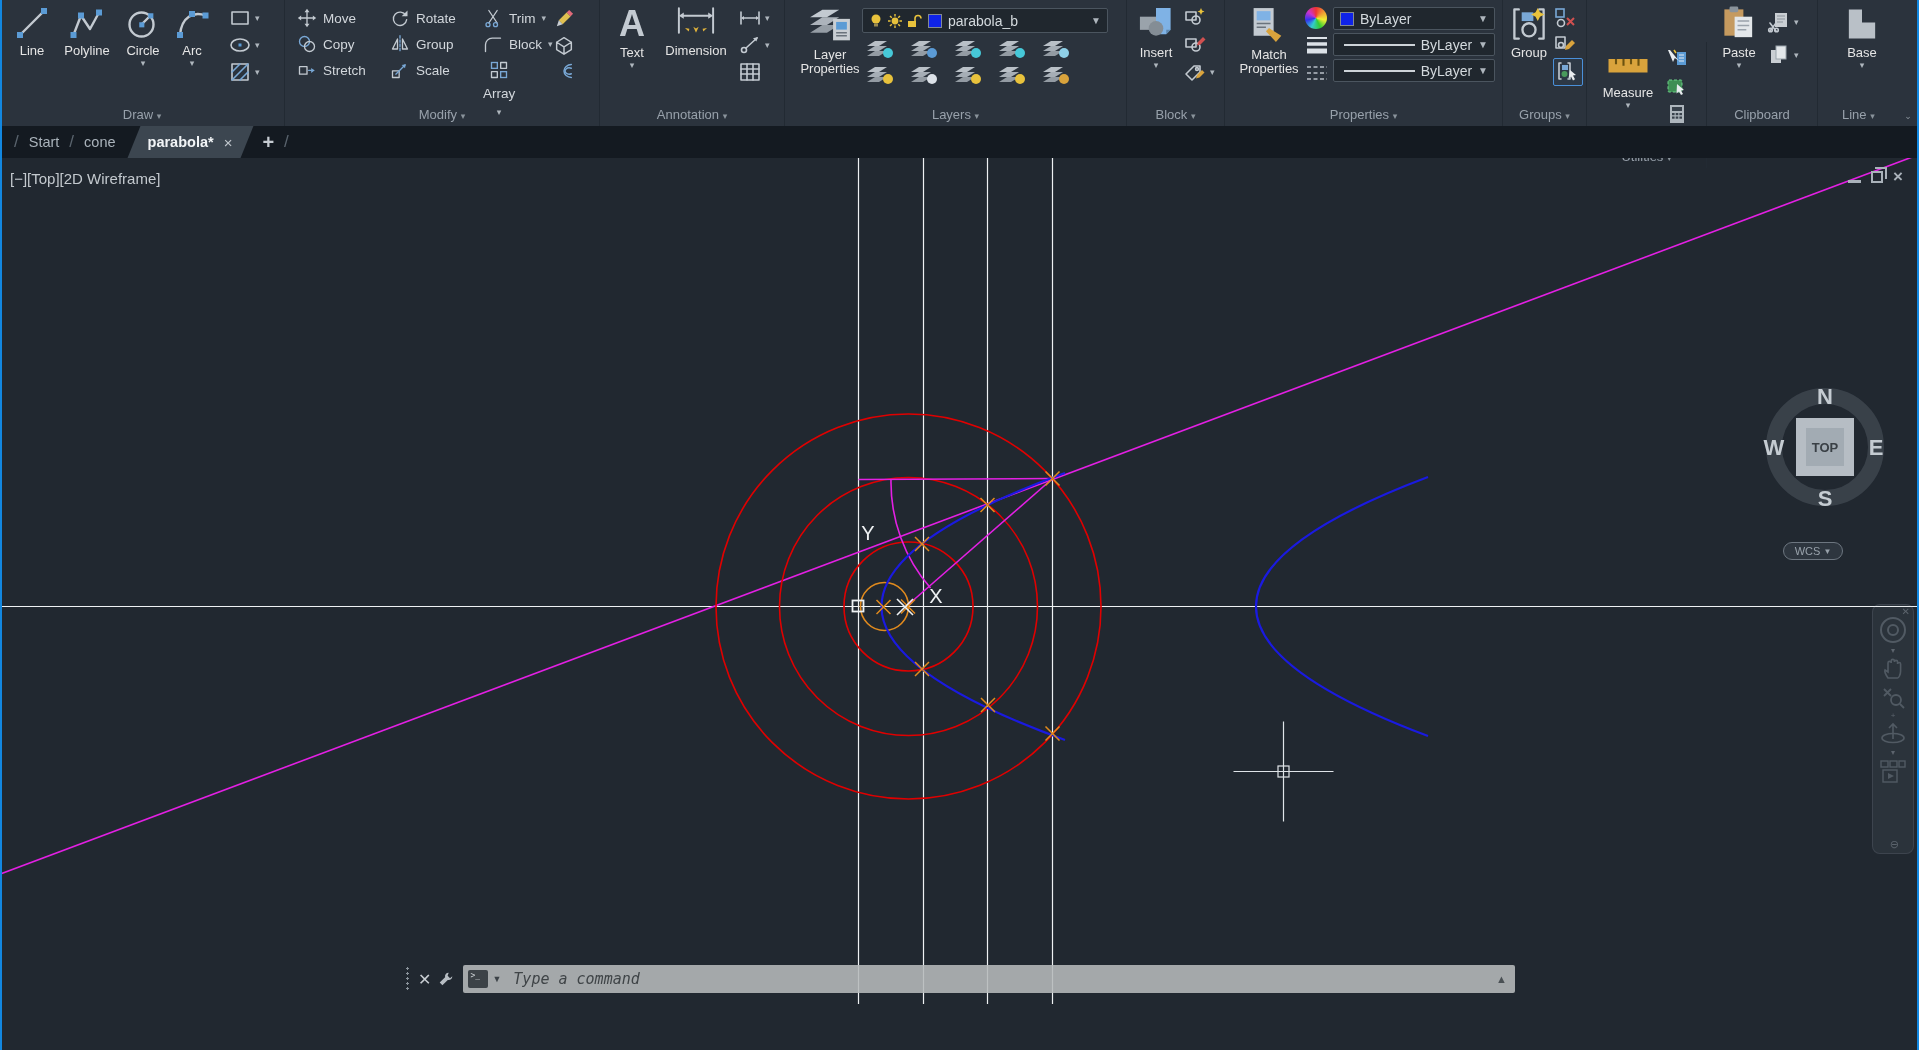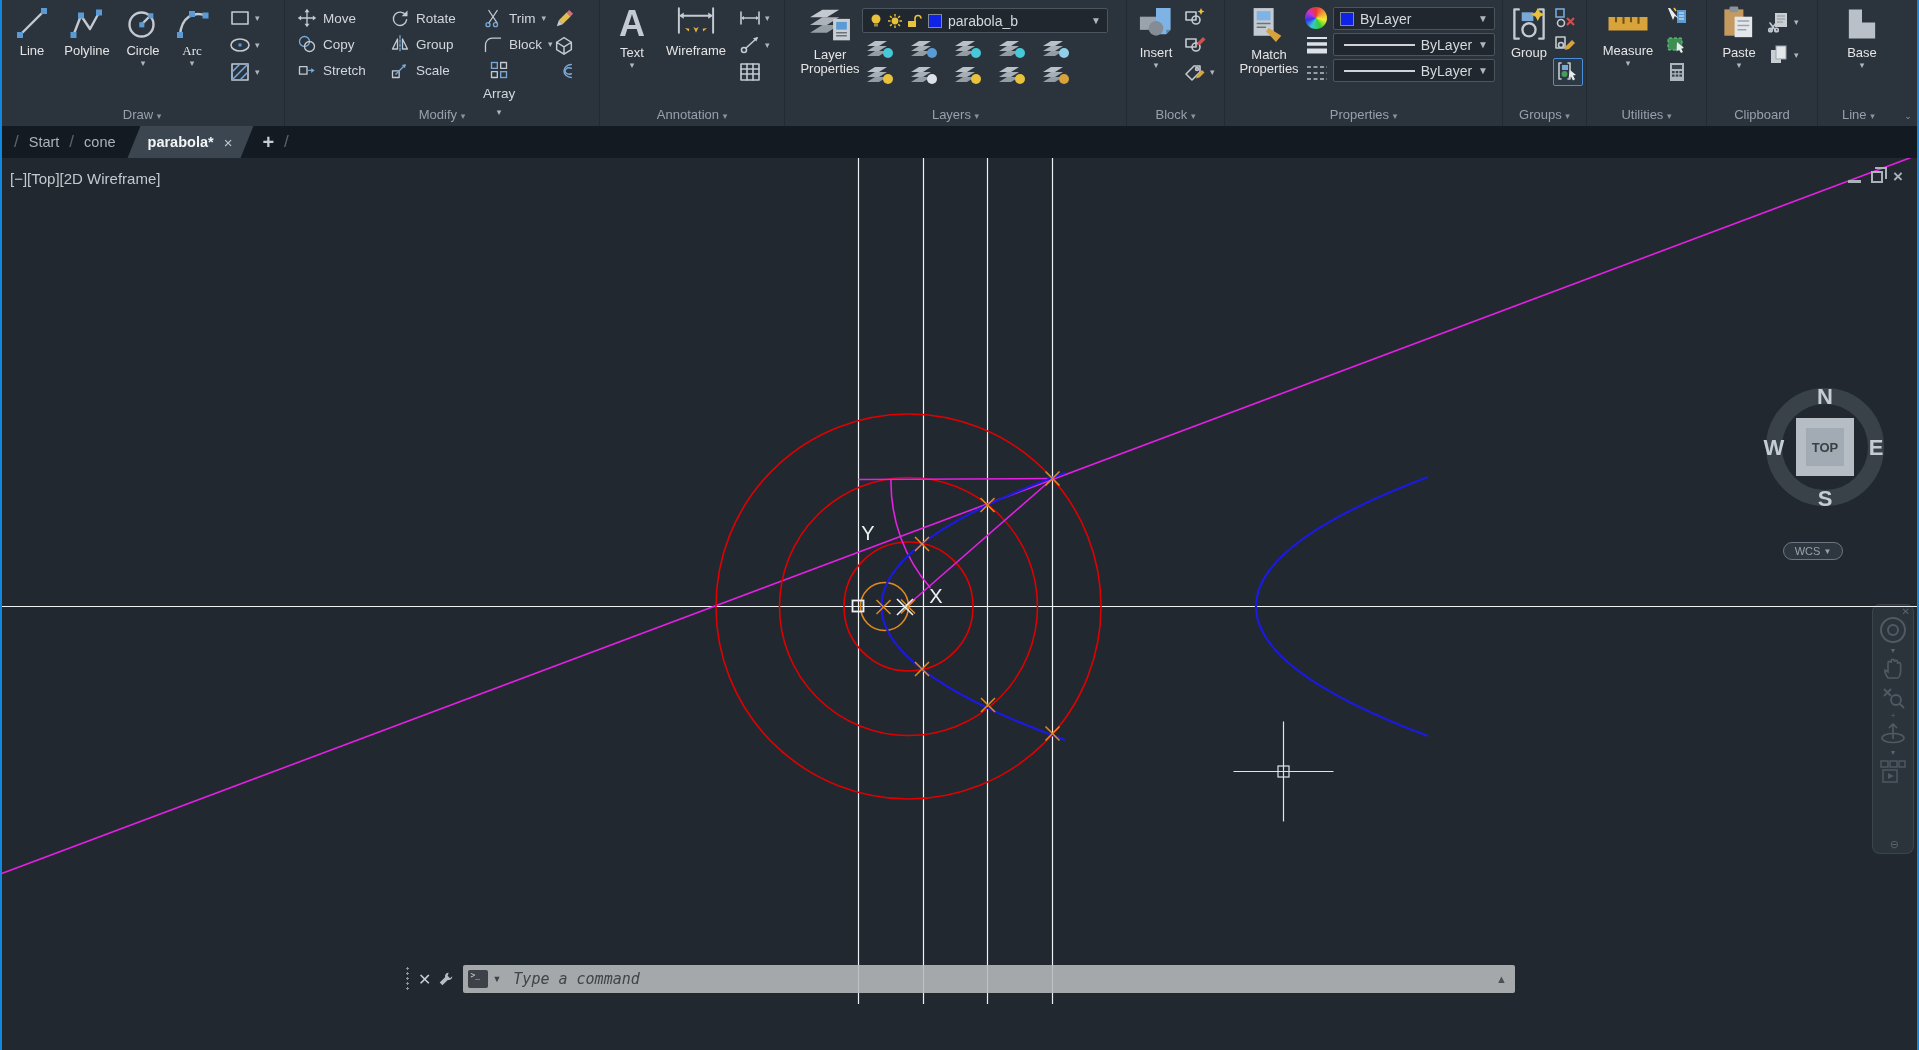--- a/index.html
+++ b/index.html
@@ -119,21 +119,21 @@
       <div class="bigbtn" style="left:120px;top:5px;width:46px;">
         <svg class="ic" width="36" height="36" viewBox="0 0 24 24">
             <circle class="s" cx="11" cy="13" r="8"></circle>
             <path class="s" d="M11 13l6-6"></path>
             <rect class="n" x="9.5" y="11.5" width="3.4" height="3.4"></rect>
             <rect class="n" x="15.5" y="5.5" width="3.4" height="3.4"></rect>
           </svg>
         <span class="lbl">Circle</span>
         <span class="car">▾</span>
       </div>
-      <div class="bigbtn" style="left:170px;top:5px;width:44px;font-family:Liberation Serif, serif;">
+      <div class="bigbtn" style="left:170px;top:5px;width:44px;">
         <svg class="ic" width="36" height="36" viewBox="0 0 24 24">
             <path class="s" d="M4 20C5 8 13 4 21 7"></path>
             <rect class="n" x="2" y="18" width="4" height="4"></rect>
             <rect class="n" x="19" y="5" width="4" height="4"></rect>
             <rect class="n" x="10" y="4" width="4" height="4"></rect>
           </svg>
         <span class="lbl">Arc</span>
         <span class="car">▾</span>
       </div>
       <div class="minicol" style="left:228px;top:4px;">
@@ -262,21 +262,21 @@
         <span class="bigA">A</span>
         <span class="lbl">Text</span>
         <span class="car">▾</span>
       </div>
       <div class="bigbtn" style="left:58px;top:5px;width:76px;">
         <svg class="ic" width="44" height="36" viewBox="0 0 36 28">
             <path class="s" d="M4 2v20M32 2v20M7 8h22"></path>
             <path class="gf" d="M4 8l4-2.5v5zM32 8l-4-2.5v5z"></path>
             <path d="M18 22l-2.2-5 2.2 1.6L20.2 17zM12 21l-3-3 3.6.8zM24 21l3-3-3.6.8z" fill="#e0b33c"></path>
           </svg>
-        <span class="lbl">Wireframe</span>
+        <span class="lbl">Dimension</span>
       </div>
       <div class="minicol" style="left:138px;top:4px;">
         <div class="minibtn">
           <svg class="ic" width="24" height="24" viewBox="0 0 24 24">
               <path class="s" d="M3 6v12M21 6v12M5 12h14"></path>
               <path class="gf" d="M3 12l3-2v4zM21 12l-3-2v4z"></path>
             </svg>
           <span class="car">▾</span>
           </div>
         <div class="minibtn">
@@ -508,21 +508,21 @@
               <path class="s" d="M5 3H3v16h2M12 3h2v16h-2"></path>
               <rect class="bf" x="6" y="5" width="6" height="5"></rect>
               <circle cx="8.5" cy="14" r="3" fill="#4a9a5c"></circle>
               <path d="M14 10l6 5-3 .6 2 3.6-2 1.2-2-3.8-2.5 2z" fill="#e8ecef"></path>
             </svg>
           </div>
       </div>
       <div class="plabel"><span>Groups</span> <span class="car">▾</span></div>
     </div>
 
-    <div class="panel" style="left:1587px;width:120px;">
+    <div class="panel" style="left:1587px;width:120px;margin-top:42px;">
       <div class="bigbtn" style="left:10px;top:5px;width:62px;">
         <svg class="ic" width="46" height="36" viewBox="0 0 30 24">
             <rect x="2" y="8" width="26" height="9" fill="#d9a33c"></rect>
             <path d="M7 8v3.5M12 8v4.5M17 8v3.5M22 8v4.5" stroke="#6b5210" stroke-width="1.4"></path>
           </svg>
         <span class="lbl">Measure</span>
         <span class="car">▾</span>
       </div>
       <div class="minicol" style="left:78px;top:4px;">
         <div class="minibtn">

